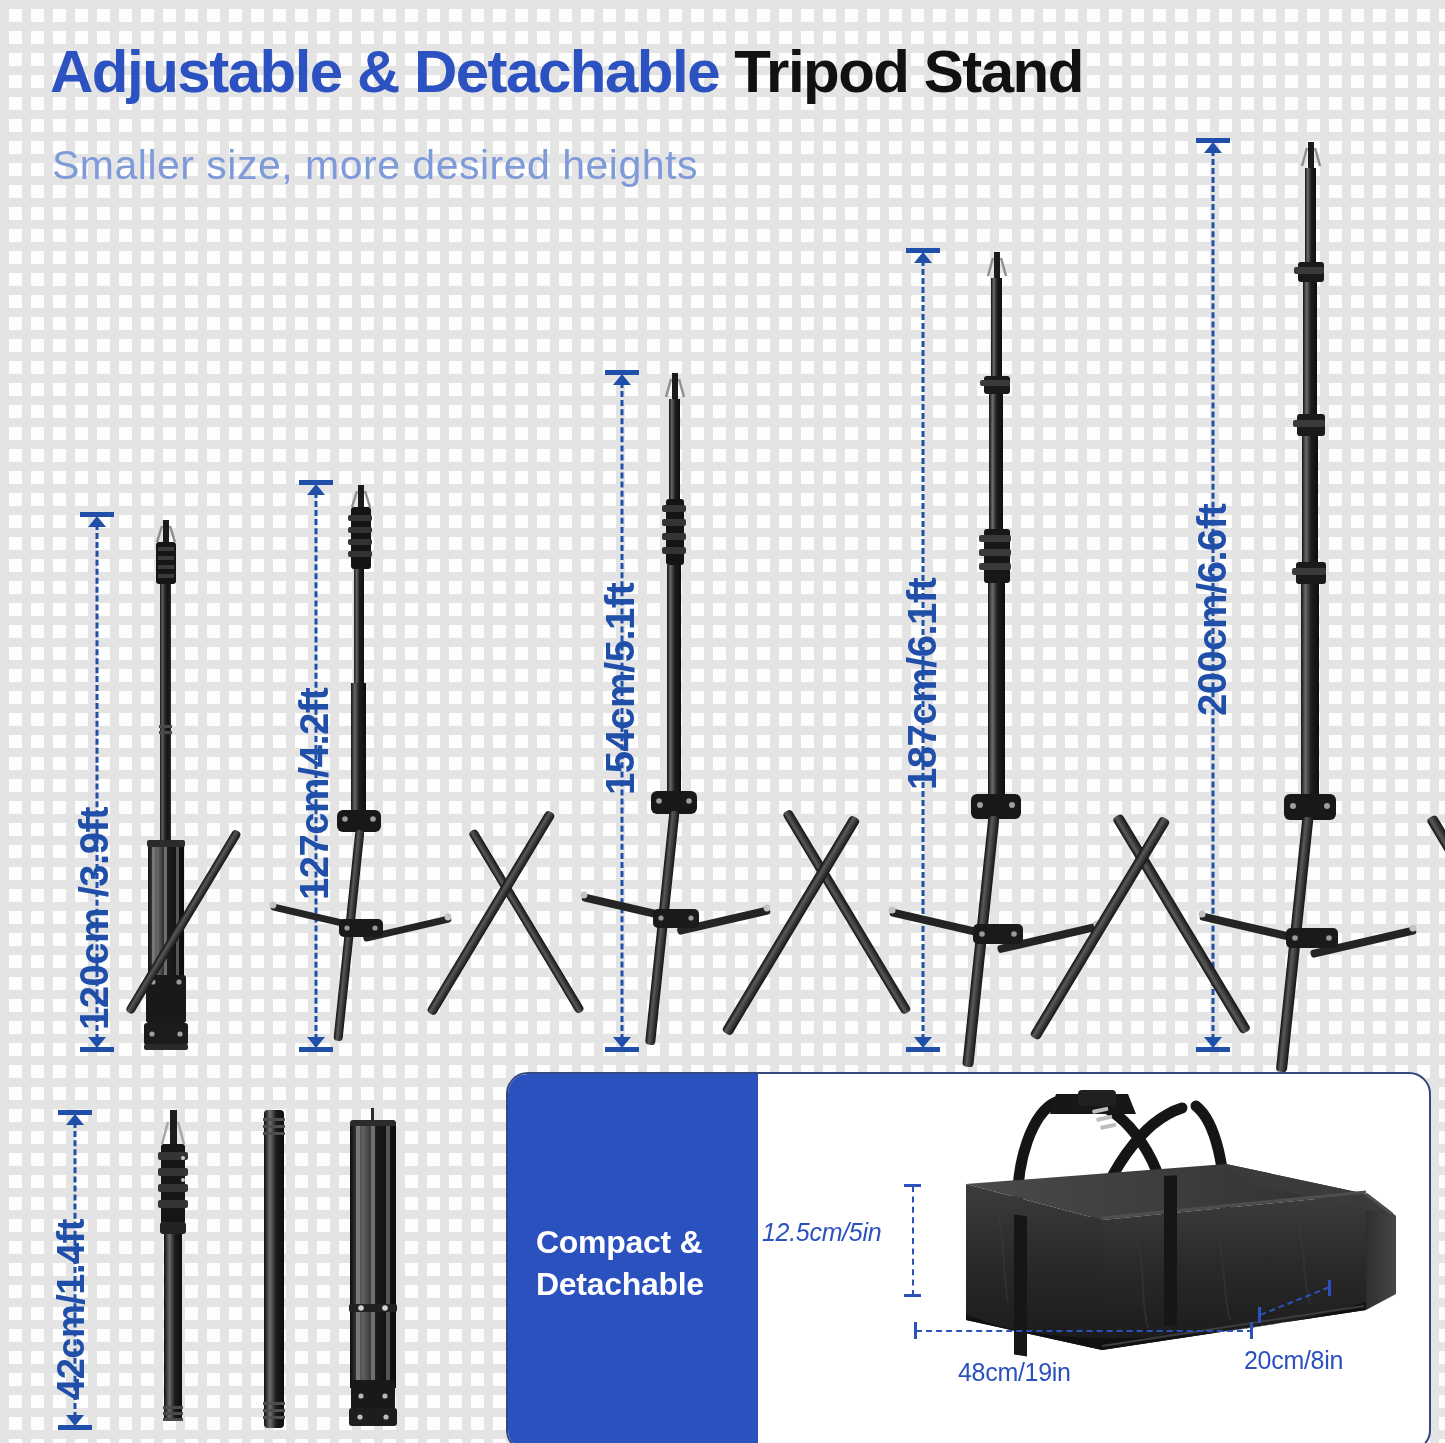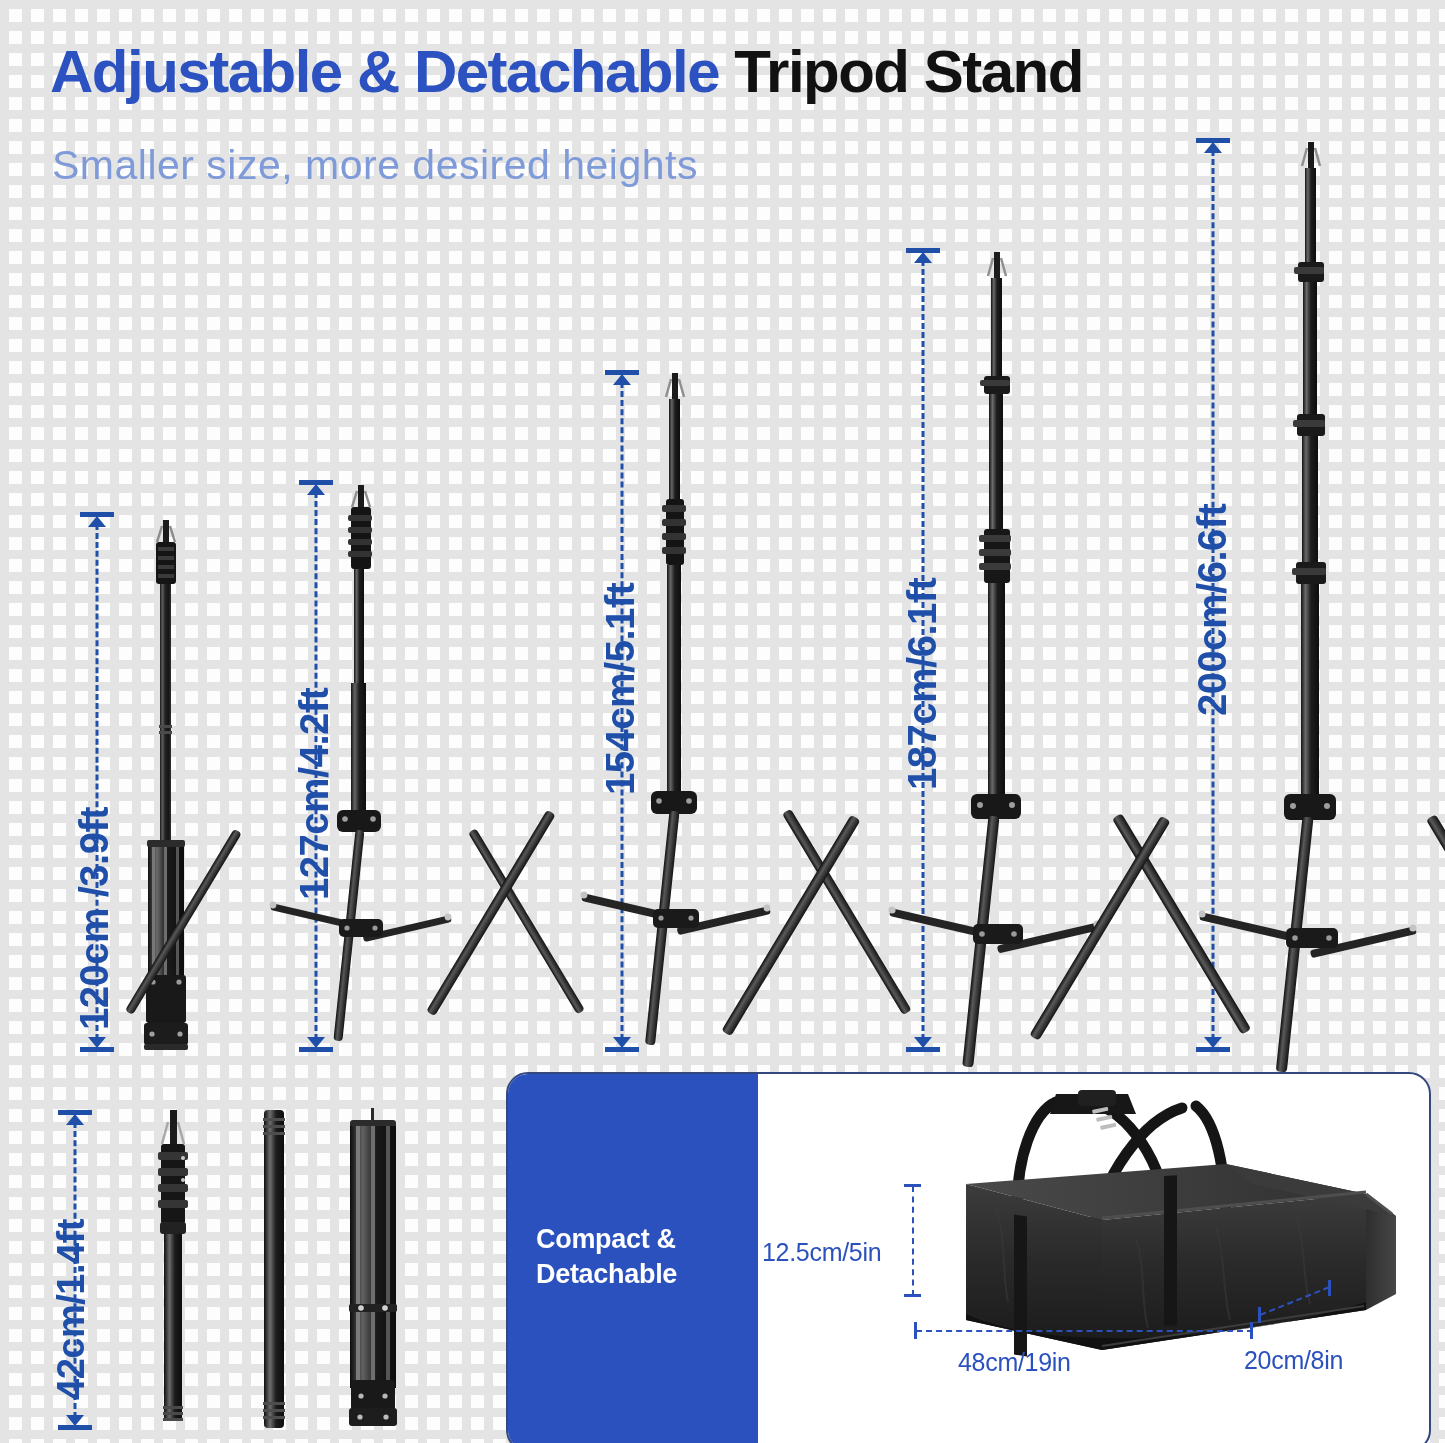--- a/index.html
+++ b/index.html
@@ -113,21 +113,21 @@
     border-radius:22px;
     overflow:hidden;
     box-sizing:border-box;
   }
   #panel-blue{
     position:absolute;left:0;top:0;bottom:0;width:250px;
     background:#2B51BE;
   }
   #panel-blue-text{
     position:absolute;left:28px;top:148px;
-    color:#ffffff;font-size:27px;font-weight:700;line-height:1.30;
+    color:#ffffff;font-size:32px;font-weight:700;line-height:1.30;
     letter-spacing:-.3px;
   }
   .bagdim{
     position:absolute;color:#2B51BE;font-size:25px;font-weight:500;
     white-space:nowrap;letter-spacing:-.3px;
   }
   .bagline{position:absolute;}
   .bagline.h{border-top:2px dashed #2B51BE;}
   .bagline.v{border-left:2px dashed #2B51BE;}
   .tick{position:absolute;background:#2B51BE;}
@@ -607,26 +607,26 @@
           <path d="M100 120 C 110 150, 106 184, 112 214"></path>
         </g>
 
         <path d="M206 258 L468 218" stroke="#3d3d3d" stroke-width="2" fill="none"></path>
       </svg>
     </div>
 
     <div class="bagline v" style="left:404px;top:112px;height:110px;"></div>
     <div class="tick" style="left:396px;top:110px;width:17px;height:3px;"></div>
     <div class="tick" style="left:396px;top:220px;width:17px;height:3px;"></div>
-    <div class="bagdim" style="left:254px;top:164px;">12.5cm/5in</div>
+    <div class="bagdim" style="left:254px;top:144px;font-style:italic;">12.5cm/5in</div>
 
     <div class="bagline h" style="left:408px;top:256px;width:337px;"></div>
     <div class="tick" style="left:406px;top:248px;width:3px;height:17px;"></div>
     <div class="tick" style="left:742px;top:248px;width:3px;height:17px;"></div>
-    <div class="bagdim" style="left:450px;top:274px;">48cm/19in</div>
+    <div class="bagdim" style="left:450px;top:284px;">48cm/19in</div>
 
     <div class="bagline h" style="left:752px;top:240px;width:74px;transform:rotate(-22deg);transform-origin:0 0;"></div>
     <div class="tick" style="left:750px;top:233px;width:3px;height:16px;"></div>
     <div class="tick" style="left:820px;top:206px;width:3px;height:16px;"></div>
     <div class="bagdim" style="left:736px;top:272px;">20cm/8in</div>
 
   </div>
 
 </div>
 

